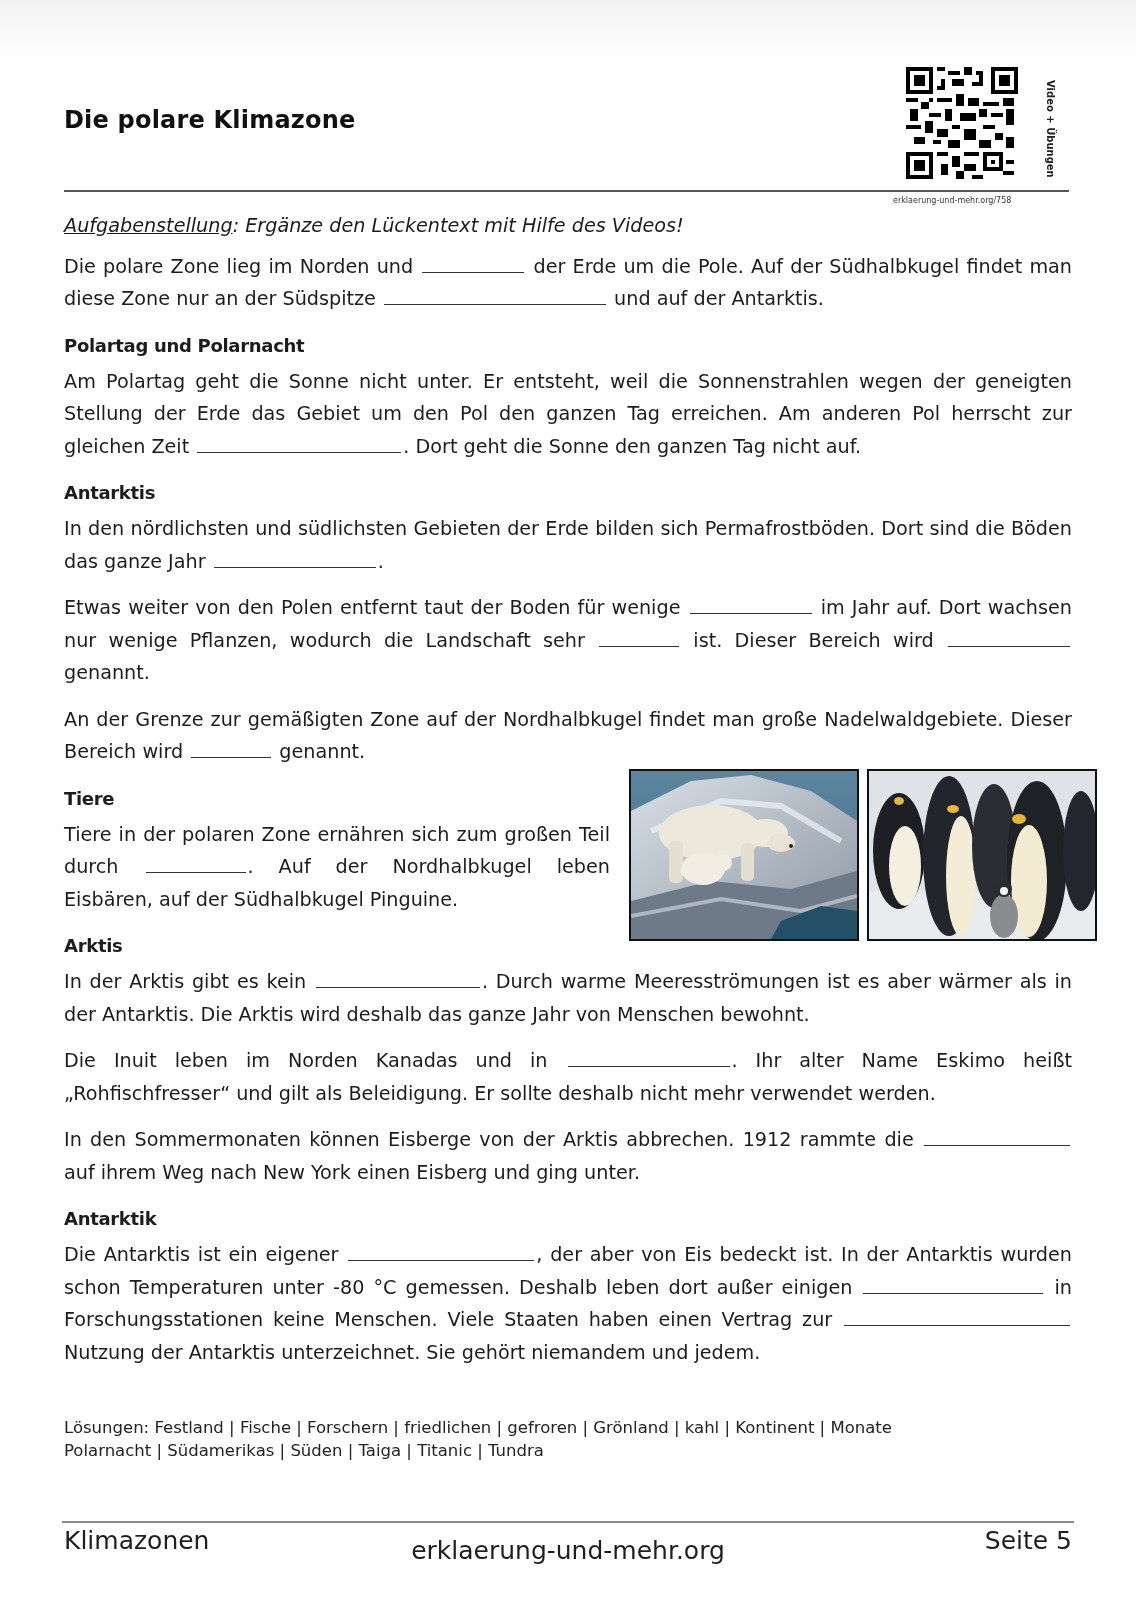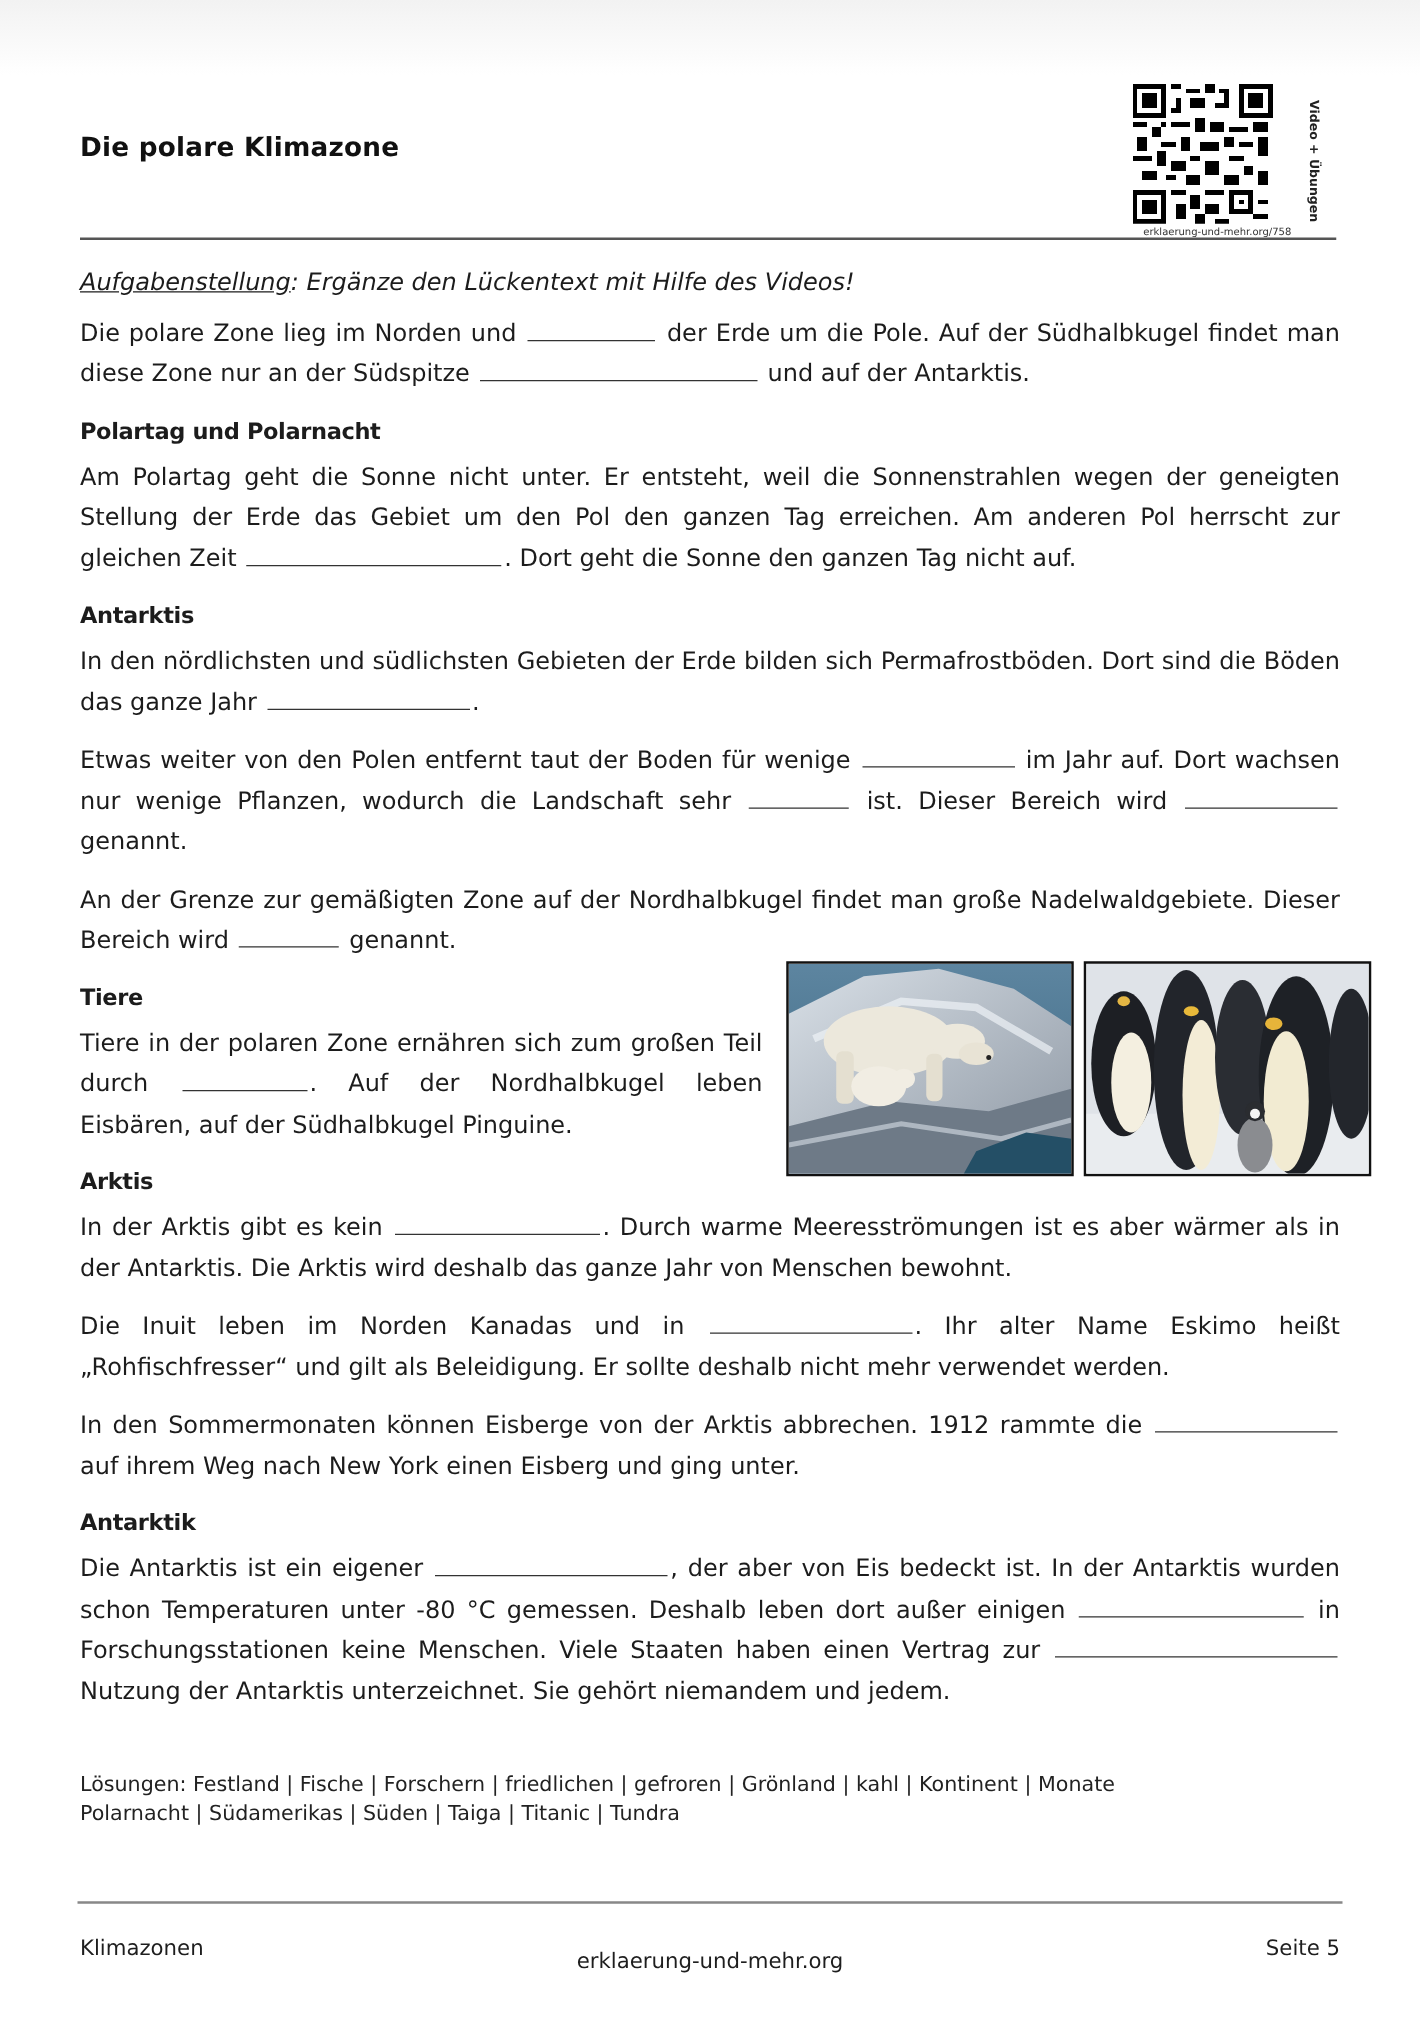--- a/index.html
+++ b/index.html
@@ -7,32 +7,32 @@
     width: 1136px; height: 1614px; position: relative; overflow: hidden;
     font-family: "DejaVu Sans", sans-serif; color: #1a1a1a;
   }
   .page-top-shade {
     position: absolute; left: 0; top: 0; width: 1136px; height: 60px;
     background: linear-gradient(#f2f2f2, #ffffff);
   }
   .title {
     position: absolute; left: 64px; top: 106px;
     font-family: "DejaVu Sans", sans-serif; font-weight: bold;
-    font-size: 21px; letter-spacing: 0.2px; color: #111;
+    font-size: 24px; letter-spacing: 0.2px; color: #111;
   }
   .header-rule {
     position: absolute; left: 64px; top: 190px; width: 1005px; height: 0;
     border-top: 2px solid #555;
   }
   .qr {
     position: absolute; left: 905px; top: 67px; width: 114px; height: 112px;
   }
   .qr-caption {
-    position: absolute; left: 893px; top: 181px; width: 140px;
-    font-size: 8px; color: #333; text-align: right; background: #fff;
+    position: absolute; left: 893px; top: 196px; width: 140px;
+    font-size: 8px; color: #333; text-align: left; background: #fff;
     font-family: "DejaVu Sans", sans-serif;
   }
   .qr-side {
     position: absolute; left: 1040px; top: 80px; height: 100px; width: 16px;
     writing-mode: vertical-rl; font-size: 10px; font-weight: bold; color: #222;
     font-family: "DejaVu Sans", sans-serif;
   }
   .content {
     position: absolute; left: 64px; top: 210px; width: 1008px;
     font-family: "DejaVu Sans", sans-serif; font-size: 19.2px; line-height: 32.5px;
@@ -63,21 +63,21 @@
     position: absolute; left: 64px; top: 1416px; width: 1008px; text-align: left;
     font-size: 16.5px; line-height: 23px; color: #222;
     font-family: "DejaVu Sans", sans-serif;
   }
   .footer-rule {
     position: absolute; left: 62px; top: 1521px; width: 1012px; height: 0;
     border-top: 2px solid #888;
   }
   .footer {
     position: absolute; left: 64px; top: 1526px; width: 1008px; height: 30px;
-    font-size: 17px; color: #1e1e1e; font-family: "DejaVu Sans", sans-serif; margin-top: 23px;
+    font-size: 25px; color: #1e1e1e; font-family: "DejaVu Sans", sans-serif;
   }
   .footer .left { position: absolute; left: 0; top: 0; }
   .footer .center { position: absolute; left: 0; width: 100%; text-align: center; top: 10px; }
   .footer .right { position: absolute; right: 0; top: 0; }
 </style>
 </head>
 <body>
 
 <div class="page-top-shade"></div>
 

